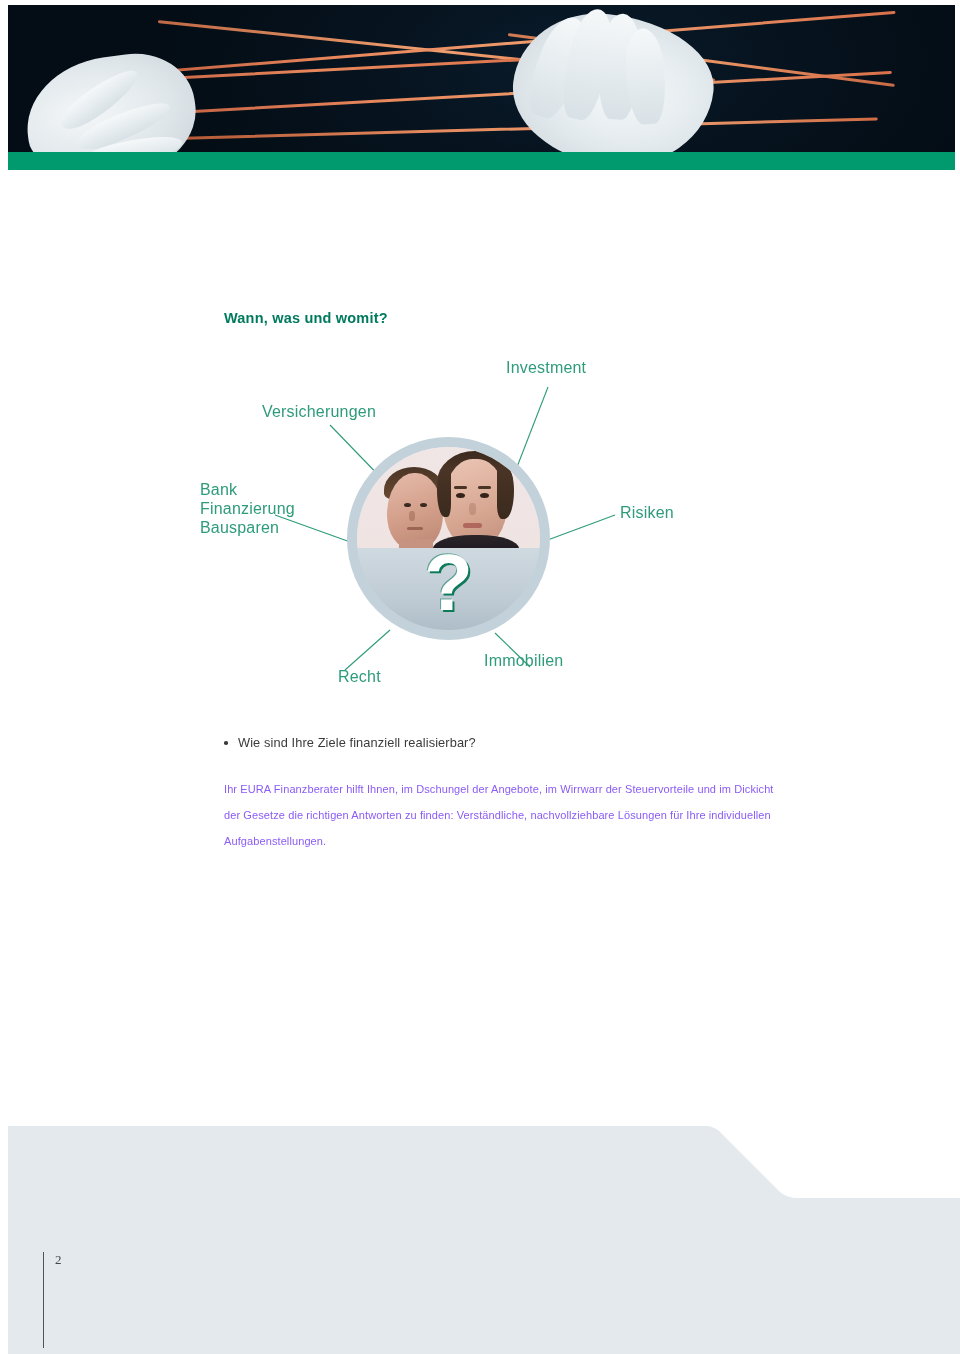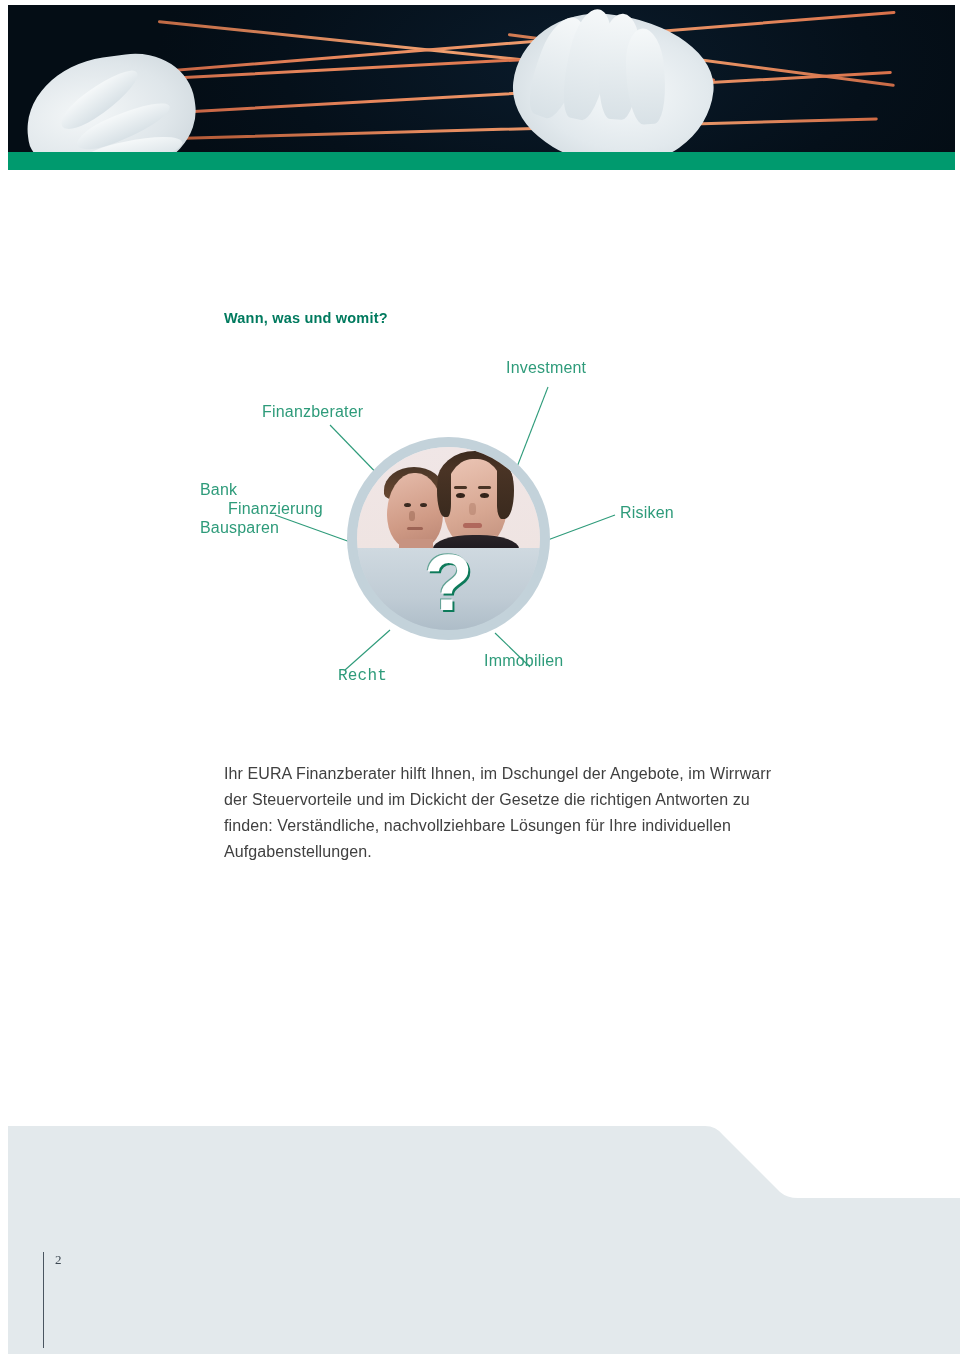--- a/index.html
+++ b/index.html
@@ -170,21 +170,21 @@
   }
   .b-list{list-style:none;margin:0;padding:0;}
   .b-list li{
     position:relative;padding-left:14px;margin-bottom:17px;
     font-size:12.8px;color:#3b3b3b;letter-spacing:.1px;
   }
   .b-list li .dot{
     position:absolute;left:0;top:6px;width:3.5px;height:3.5px;border-radius:50%;background:#3b3b3b;
   }
   .b-para{
-    margin:26px 0 0 0;font-size:16px;color:#404040;line-height:26px;letter-spacing:.1px;
+    margin:26px 0 0 0;font-size:11px;color:#8b5cf6;line-height:26px;letter-spacing:.1px;
   }
   .b-para2{margin:14px 0 0 0;font-size:12.8px;color:#3b3b3b;letter-spacing:.1px;}
 
   
   .footer-shape{position:absolute;left:0;top:1100px;width:960px;height:254px;}
   .pagenum-rule{
     position:absolute;left:43px;top:1252px;width:1px;height:96px;background:#4a5560;
   }
   .pagenum{
     position:absolute;left:55px;top:1252px;
@@ -267,32 +267,36 @@
           <div class="eye-w eye-w2"></div>
           <div class="nose-w"></div>
           <div class="mouth-w"></div>
         </div>
         <div class="bot-half"></div>
         <div class="qmark">?</div>
       </div>
     </div>
 
     <div class="lbl" style="left:506px;top:13px;">Investment</div>
-    <div class="lbl" style="left:262px;top:57px;">Finanzberater</div>
+    <div class="lbl" style="left:262px;top:57px;">Versicherungen</div>
     <div class="lbl" style="left:200px;top:135px;">Bank</div>
-    <div class="lbl" style="left:200px;top:154px;margin-left:28px;">Finanzierung</div>
+    <div class="lbl" style="left:200px;top:154px;">Finanzierung</div>
     <div class="lbl" style="left:200px;top:173px;">Bausparen</div>
     <div class="lbl" style="left:620px;top:158px;">Risiken</div>
-    <div class="lbl" style="left:338px;top:322px;font-family:Liberation Mono, monospace;">Recht</div>
+    <div class="lbl" style="left:338px;top:322px;">Recht</div>
     <div class="lbl" style="left:484px;top:306px;">Immobilien</div>
   </div>
 
   <div class="body-block">
 
     <ul class="b-list">
+      <li>
+        <span class="dot"></span>
+        <span>Wie sind Ihre Ziele finanziell realisierbar?</span>
+      </li>
     </ul>
 
     <p class="b-para">Ihr EURA Finanzberater hilft Ihnen, im Dschungel der Angebote, im Wirrwarr der Steuervorteile und im Dickicht der Gesetze die richtigen Antworten zu finden: Verständliche, nachvollziehbare Lösungen für Ihre individuellen Aufgabenstellungen.</p>
   </div>
 
   <svg class="footer-shape" viewBox="0 0 960 254" preserveAspectRatio="none">
     <path d="M8,26 L705,26 Q716,26 723,35 L780,92 Q787,98 798,98 L960,98 L960,254 L8,254 Z" fill="#e3e9ec"></path>
   </svg>
 
   <div class="pagenum-rule"></div>

